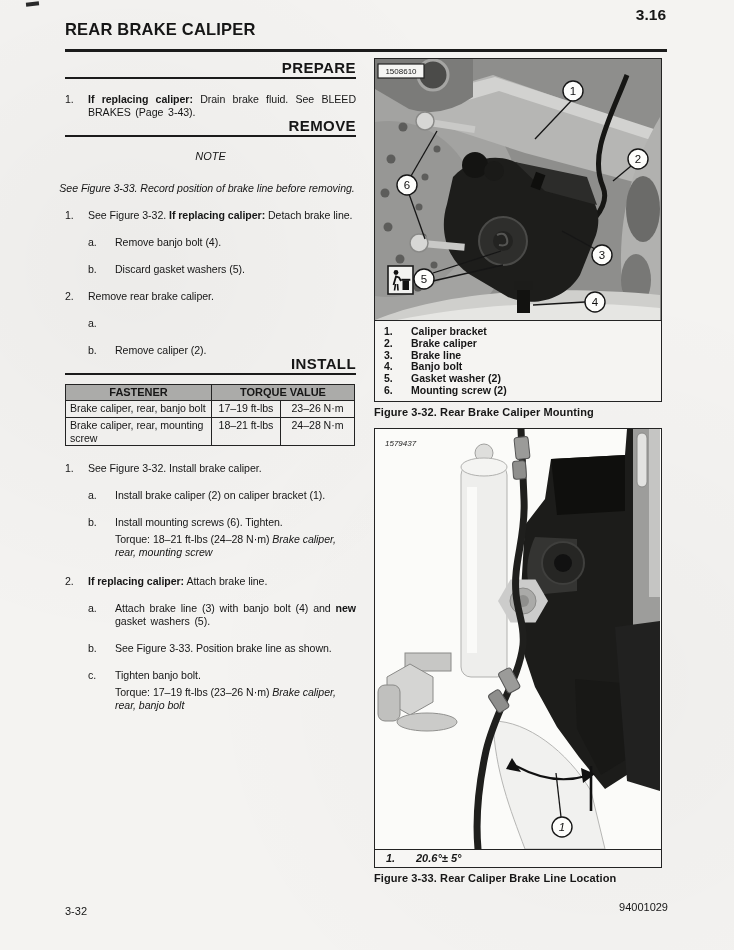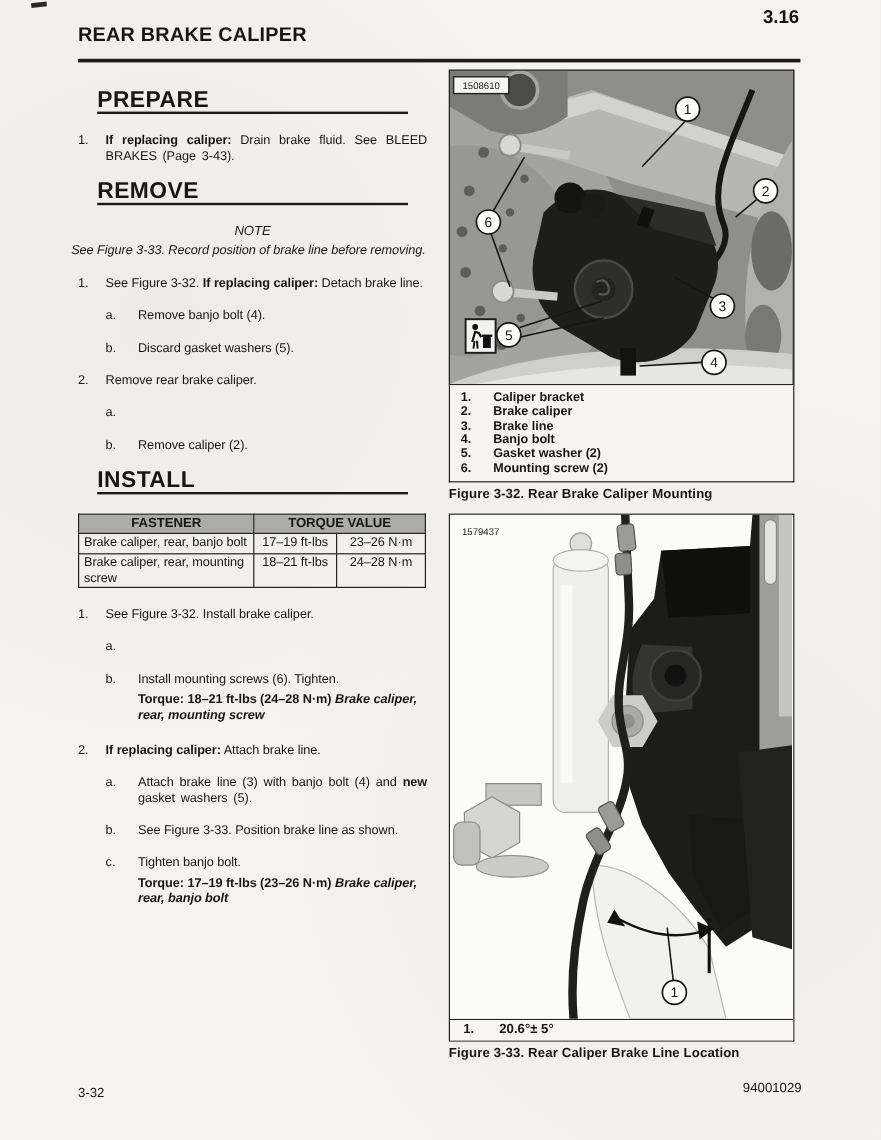--- a/index.html
+++ b/index.html
@@ -15,55 +15,55 @@
   }
   .scan-mark { position:absolute; left:26px; top:2px; width:13px; height:4px; background:#2a2a2a; transform:rotate(-6deg); }
 
   
   .header-title { position:absolute; left:65px; top:20px; font-size:16.5px; font-weight:bold; letter-spacing:0.2px; }
   .header-sec   { position:absolute; right:68px; top:6px; font-size:15.5px; font-weight:bold; }
   .header-rule  { position:absolute; left:65px; top:49px; width:602px; height:2.5px; background:#1b1b1b; }
 
   
   .col-left { position:absolute; left:65px; top:61px; width:291px; font-size:10.6px; line-height:13px; letter-spacing:-0.05px; }
-  h2.sec { font-size:19px; font-weight:bold; letter-spacing:0.4px; margin:16px; padding-bottom:3px; border-bottom:2px solid #1b1b1b; }
+  h2.sec { font-size:15px; font-weight:bold; letter-spacing:0.4px; margin:0; padding-bottom:3px; border-bottom:2px solid #1b1b1b;text-align:right; }
   .mt-remove  { margin-top:21px; }
   .mt-install { margin-top:19px; }
   .note-h { text-align:center; font-style:italic; margin-top:13px; font-size:11px; }
-  .note-t { text-align:center; font-style:italic; white-space:nowrap; margin-left:-7px; margin-top:3px; }
+  .note-t { text-align:center; font-style:italic; white-space:nowrap; margin-left:-7px; margin-top:19px; }
   .step { display:flex; margin-top:14px; }
   .step > .n { width:23px; flex:none; }
   .step > .body { flex:1; }
   .sub { display:flex; margin-left:23px; margin-top:14px; }
   .sub > .l { width:27px; flex:none; }
   .sub > .body { flex:1; }
   .bold { font-weight:bold; }
   .it { font-style:italic; }
   .just { text-align:justify; word-spacing:1.8px; }
   .nowrap { white-space:nowrap; }
-  .torque { margin-top:4px; max-width:252px;font-weight:bold; }
+  .torque { margin-top:4px; max-width:252px; }
 
   
   table.tq { border-collapse:collapse; margin-top:9px; font-size:10.6px; table-layout:fixed; width:289px; }
   .tq th, .tq td { border:1.6px solid #232323; padding:0 4px; vertical-align:top; }
   .tq th { background:#ababa9; font-size:11px; text-align:center; padding:1px 0; }
   .tq td { height:15px; line-height:13px; padding-top:1px; }
   .tq td.v { text-align:center; }
   col.c1 { width:146px; } col.c2 { width:69px; } col.c3 { width:74px; }
 
   
   .figwrap32 { position:absolute; left:374px; top:58px; width:288px; }
   .figwrap33 { position:absolute; left:374px; top:428px; width:288px; }
   .photo-frame { border:1.6px solid #232323; background:#8e8e8c; line-height:0; }
   .photo-frame svg, .fig33-frame svg { display:block; }
   .legend-box { border:1.6px solid #232323; border-top:none; background:#f5f4f2; padding:5px 0 4px; }
   .legend-row { display:flex; font-weight:bold; font-size:10.5px; line-height:11.8px; }
   .legend-row .ln { width:27px; padding-left:9px; flex:none; }
   .fig-caption { text-align:left; font-weight:bold; font-size:11px; margin-top:4px; letter-spacing:0.1px; }
-  .fig33-frame { border:1.6px solid #232323; background:#fbfbf9; }
+  .fig33-frame { border:1.6px solid #232323; background:#fbfbf9;font-style:italic; }
   .fig33-legend { border-top:1.6px solid #232323; display:flex; font-weight:bold; font-size:11px; padding:2px 0 3px; background:#f7f6f4; }
   .fig33-legend .ln { width:30px; padding-left:11px; flex:none; }
 
   
   .footer-left  { position:absolute; left:65px;  top:905px; font-size:11px; }
   .footer-right { position:absolute; right:66px; top:901px; font-size:11px; }
 
   .co-circle { fill:#fdfdfb; stroke:#161616; stroke-width:1.4; }
   .co-num { font-family:"Liberation Sans", sans-serif; font-size:11.5px; fill:#111; text-anchor:middle; }
   .leader { stroke:#161616; stroke-width:1.3; fill:none; }
@@ -140,20 +140,21 @@
       </tr>
       </tbody>
     </table>
 
     <div class="step" style="margin-top:16px;">
       <span class="n">1.</span>
       <span class="body">See Figure 3-32. Install brake caliper.</span>
     </div>
     <div class="sub">
       <span class="l">a.</span>
+      <span class="body">Install brake caliper (2) on caliper bracket (1).</span>
     </div>
     <div class="sub">
       <span class="l">b.</span>
       <span class="body">
         <span>Install mounting screws (6). Tighten.</span>
         <div class="torque"><span>Torque: 18–21 ft-lbs (24–28 N·m) </span><span class="it">Brake caliper, rear, mounting screw</span></div>
       </span>
     </div>
     <div class="step" style="margin-top:16px;">
       <span class="n">2.</span>

